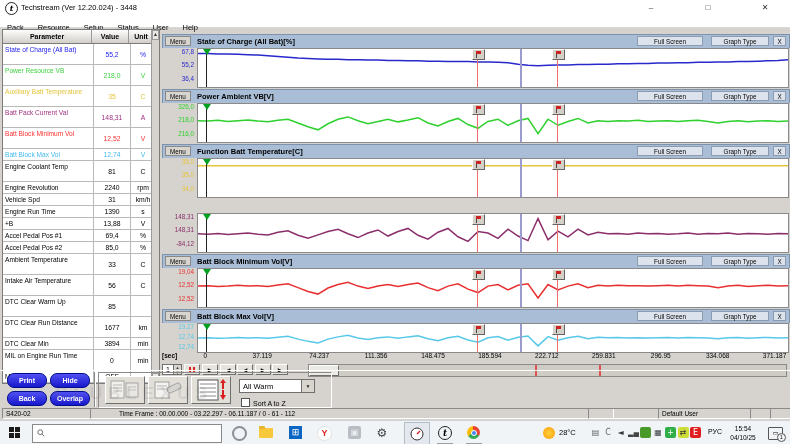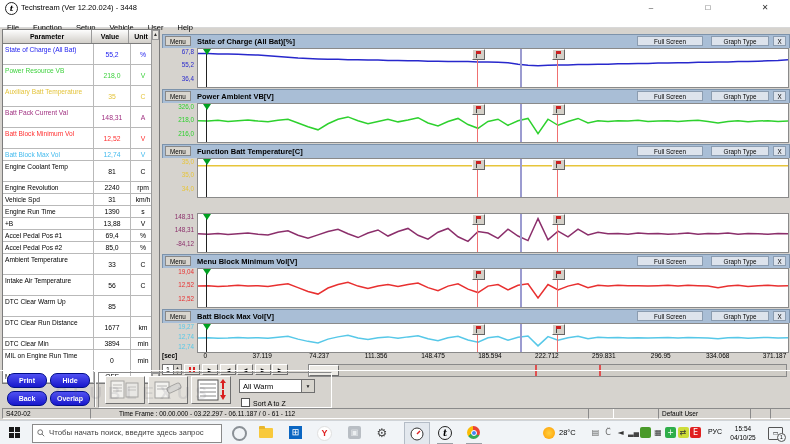--- a/index.html
+++ b/index.html
@@ -106,21 +106,21 @@
 <div class="screen">
 
   <div class="titlebar">
     <span class="appicon">t</span>
     <span class="apptitle">Techstream (Ver 12.20.024) - 3448</span>
     <span class="winctl" style="right:130px">–</span>
     <span class="winctl" style="right:73px">□</span>
     <span class="winctl" style="right:16px">✕</span>
   </div>
 
-  <div class="menubar"><span class="mitem">File</span><span class="mitem">Function</span><span class="mitem">Setup</span><span class="mitem">Vehicle</span><span class="mitem">User</span><span class="mitem">Help</span></div>
+  <div class="menubar"><span class="mitem">Pack</span><span class="mitem">Resource</span><span class="mitem">Setup</span><span class="mitem">Status</span><span class="mitem">User</span><span class="mitem">Help</span></div>
 
   <div class="ptable">
     <div class="thead">
       <span style="width:88px">Parameter</span>
       <span style="width:36px">Value</span>
       <span style="width:24px">Unit</span>
     </div>
     <div>
         <div class="trow" style="height: 20px;">
           <span class="c1" style="color: rgb(34, 34, 238);">State of Charge (All Bat)</span>
@@ -339,21 +339,21 @@
           <div class="flagline" style="left: 60.9%;"></div>
           <div class="flagbox" style="left: 60.9%;">
             <i></i>
             <u></u>
           </div>
         </div>
       </div>
       <div class="panel" style="top: 221px; height: 52px;">
         <div class="phdr">
           <button class="pbtn pmenu">Menu</button>
-          <span class="ptitle">Menu Block Minimum Vol[V]</span>
+          <span class="ptitle">Batt Block Minimum Vol[V]</span>
           <button class="pbtn" style="right: 86px; width: 66px;">Full Screen</button>
           <button class="pbtn" style="right: 20px; width: 58px;">Graph Type</button>
           <button class="pbtn" style="right: 3px; width: 13px;">X</button>
         </div>
         <span class="ylab" style="color: rgb(232, 48, 48); top: calc(14px); right: 595px; left: 0px; text-align: right; width: 32px;">19,04</span>
         <span class="ylab" style="color: rgb(232, 48, 48); top: calc(26.92px); right: 595px; left: 0px; text-align: right; width: 32px;">12,52</span>
         <span class="ylab" style="color: rgb(232, 48, 48); top: calc(41.36px); right: 595px; left: 0px; text-align: right; width: 32px;">12,52</span>
         <div class="plot" style="height: 38px;">
           <svg viewBox="0 0 100 100" preserveAspectRatio="none">
             <polyline points="0.00,45 1.69,44 3.39,46 5.08,45 6.78,43 8.47,45 10.17,44 11.86,46 13.56,42 15.25,39 16.95,49 18.64,59 20.34,66 22.03,50 23.73,41 25.42,35 27.12,45 28.81,51 30.51,45 32.20,41 33.90,46 35.59,41 37.29,37 38.98,49 40.68,57 42.37,45 44.07,39 45.76,53 47.46,62 49.15,45 50.85,41 52.54,55 54.24,43 55.93,39 57.63,76 59.32,41 61.02,55 62.71,45 64.41,39 66.10,49 67.80,43 69.49,45 71.19,43 72.88,44 74.58,44 76.27,45 77.97,44 79.66,43 81.36,45 83.05,43 84.75,44 86.44,45 88.14,49 89.83,45 91.53,43 93.22,46 94.92,44 96.61,43 98.31,45 100.00,44" fill="none" stroke="#e83030" stroke-width="1.5" vector-effect="non-scaling-stroke"></polyline>
@@ -501,21 +501,20 @@
         <b></b>
         <b></b>
         <b></b>
         <b></b>
       </div>
     <div class="searchbox">
       <svg class="mag" viewBox="0 0 10 10">
           <circle cx="4" cy="4" r="3" fill="none" stroke="#555"></circle>
           <line x1="6.2" y1="6.2" x2="9" y2="9" stroke="#555"></line>
         </svg>
-      <span class="stext">Чтобы начать поиск, введите здесь запрос</span>
     </div>
     <div class="tbicon" style="left:231px">
         <div class="cortana"></div>
       </div>
     <div class="tbicon" style="left:259px">
         <div class="folder"></div>
       </div>
     <div class="tbicon" style="left:288px">
         <div class="store">⊞</div>
       </div>

